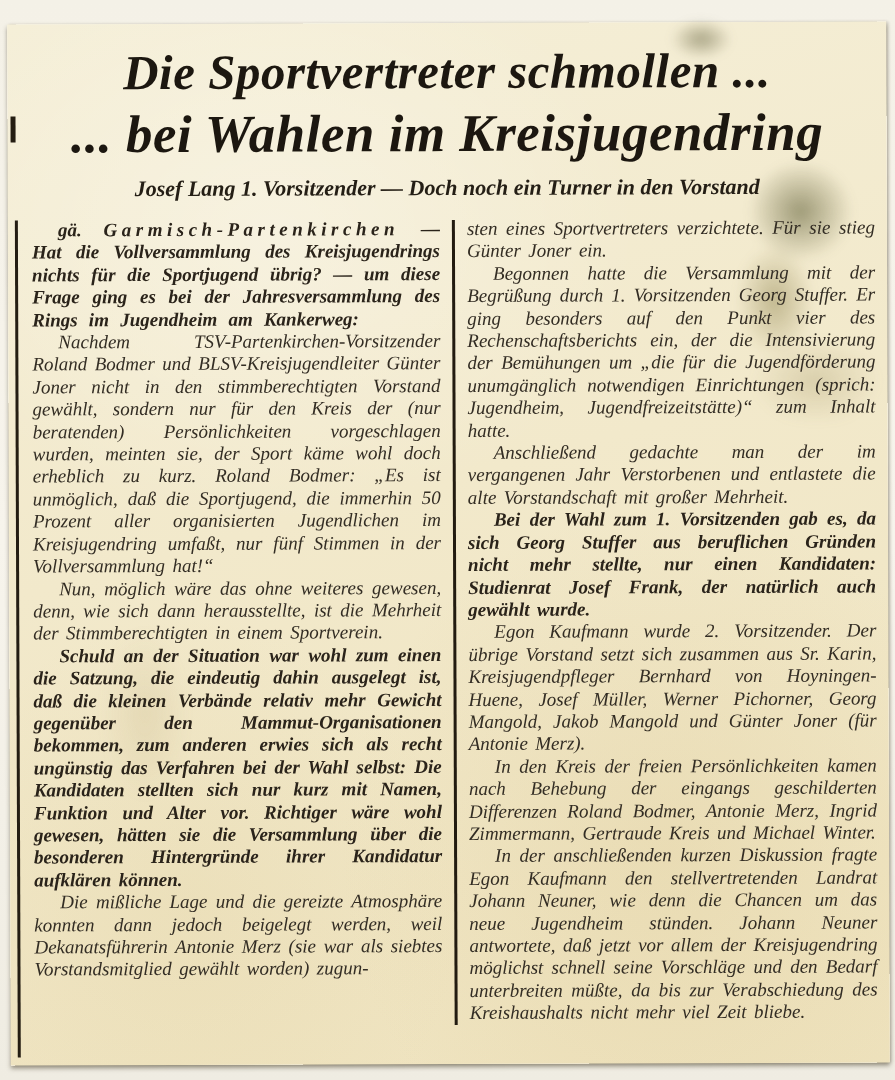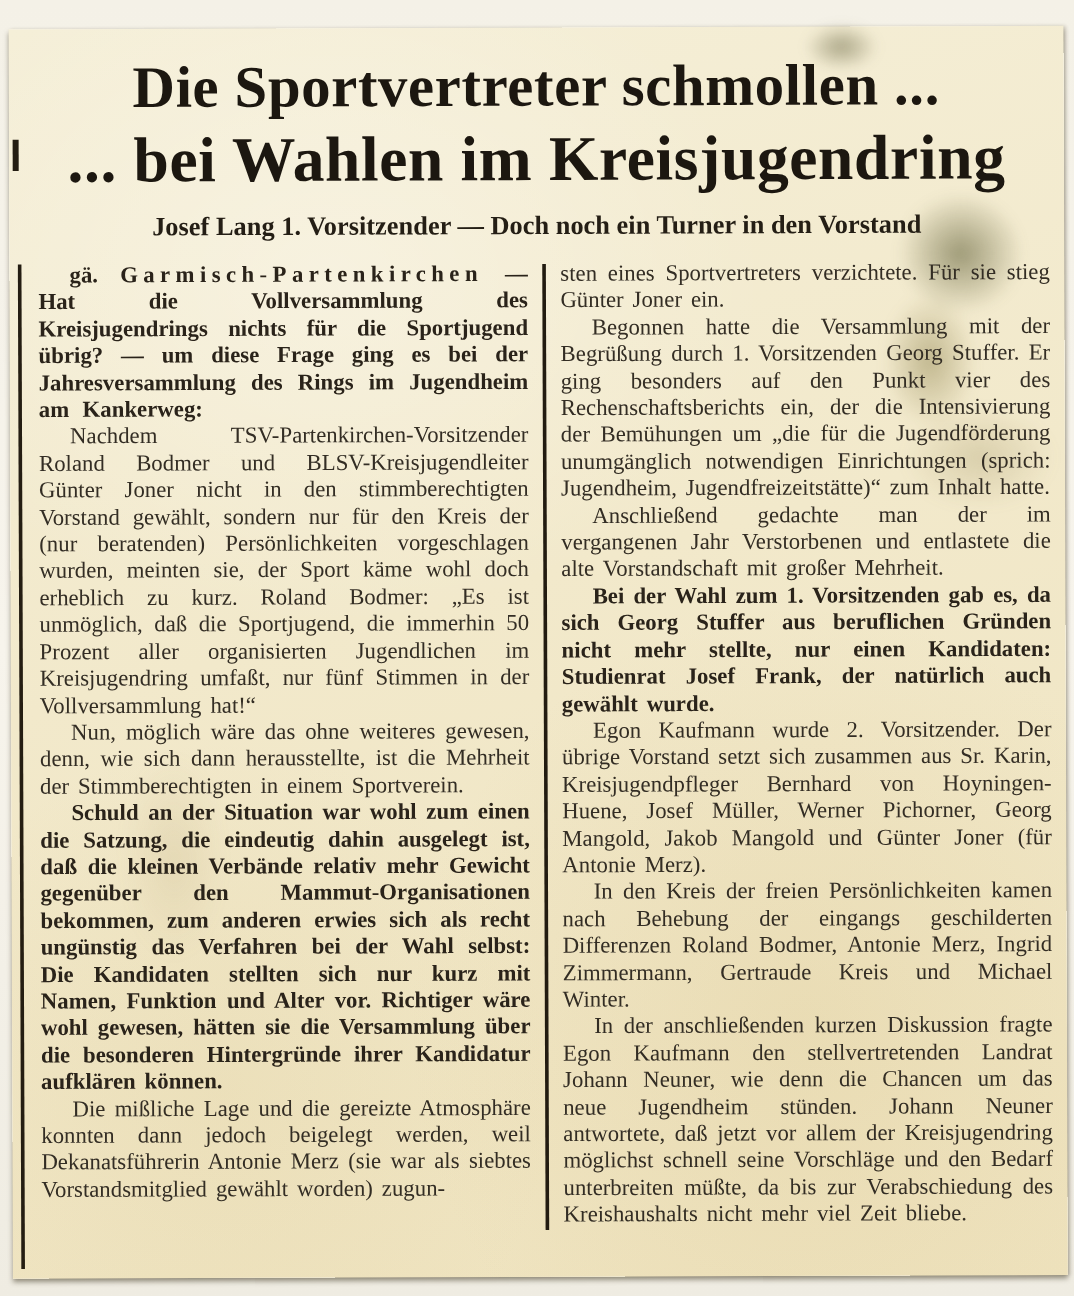--- a/index.html
+++ b/index.html
@@ -9,20 +9,21 @@
     height: 1080px;
     overflow: hidden;
     background: #f6f3ea;
     font-family: "Liberation Serif", serif;
   }
   .scan {
     position: relative;
     width: 895px;
     height: 1080px;
     background: linear-gradient(180deg, #f4f1e7 0%, #f7f4ec 50%, #efece2 100%);
+    font-style: italic;
   }
   
   .paper {
     position: absolute;
     left: 9px;
     top: 23px;
     width: 879px;
     height: 1041px;
     background:
       radial-gradient(ellipse 60% 40% at 30% 20%, rgba(255,255,255,0.30), rgba(255,255,255,0) 70%),

